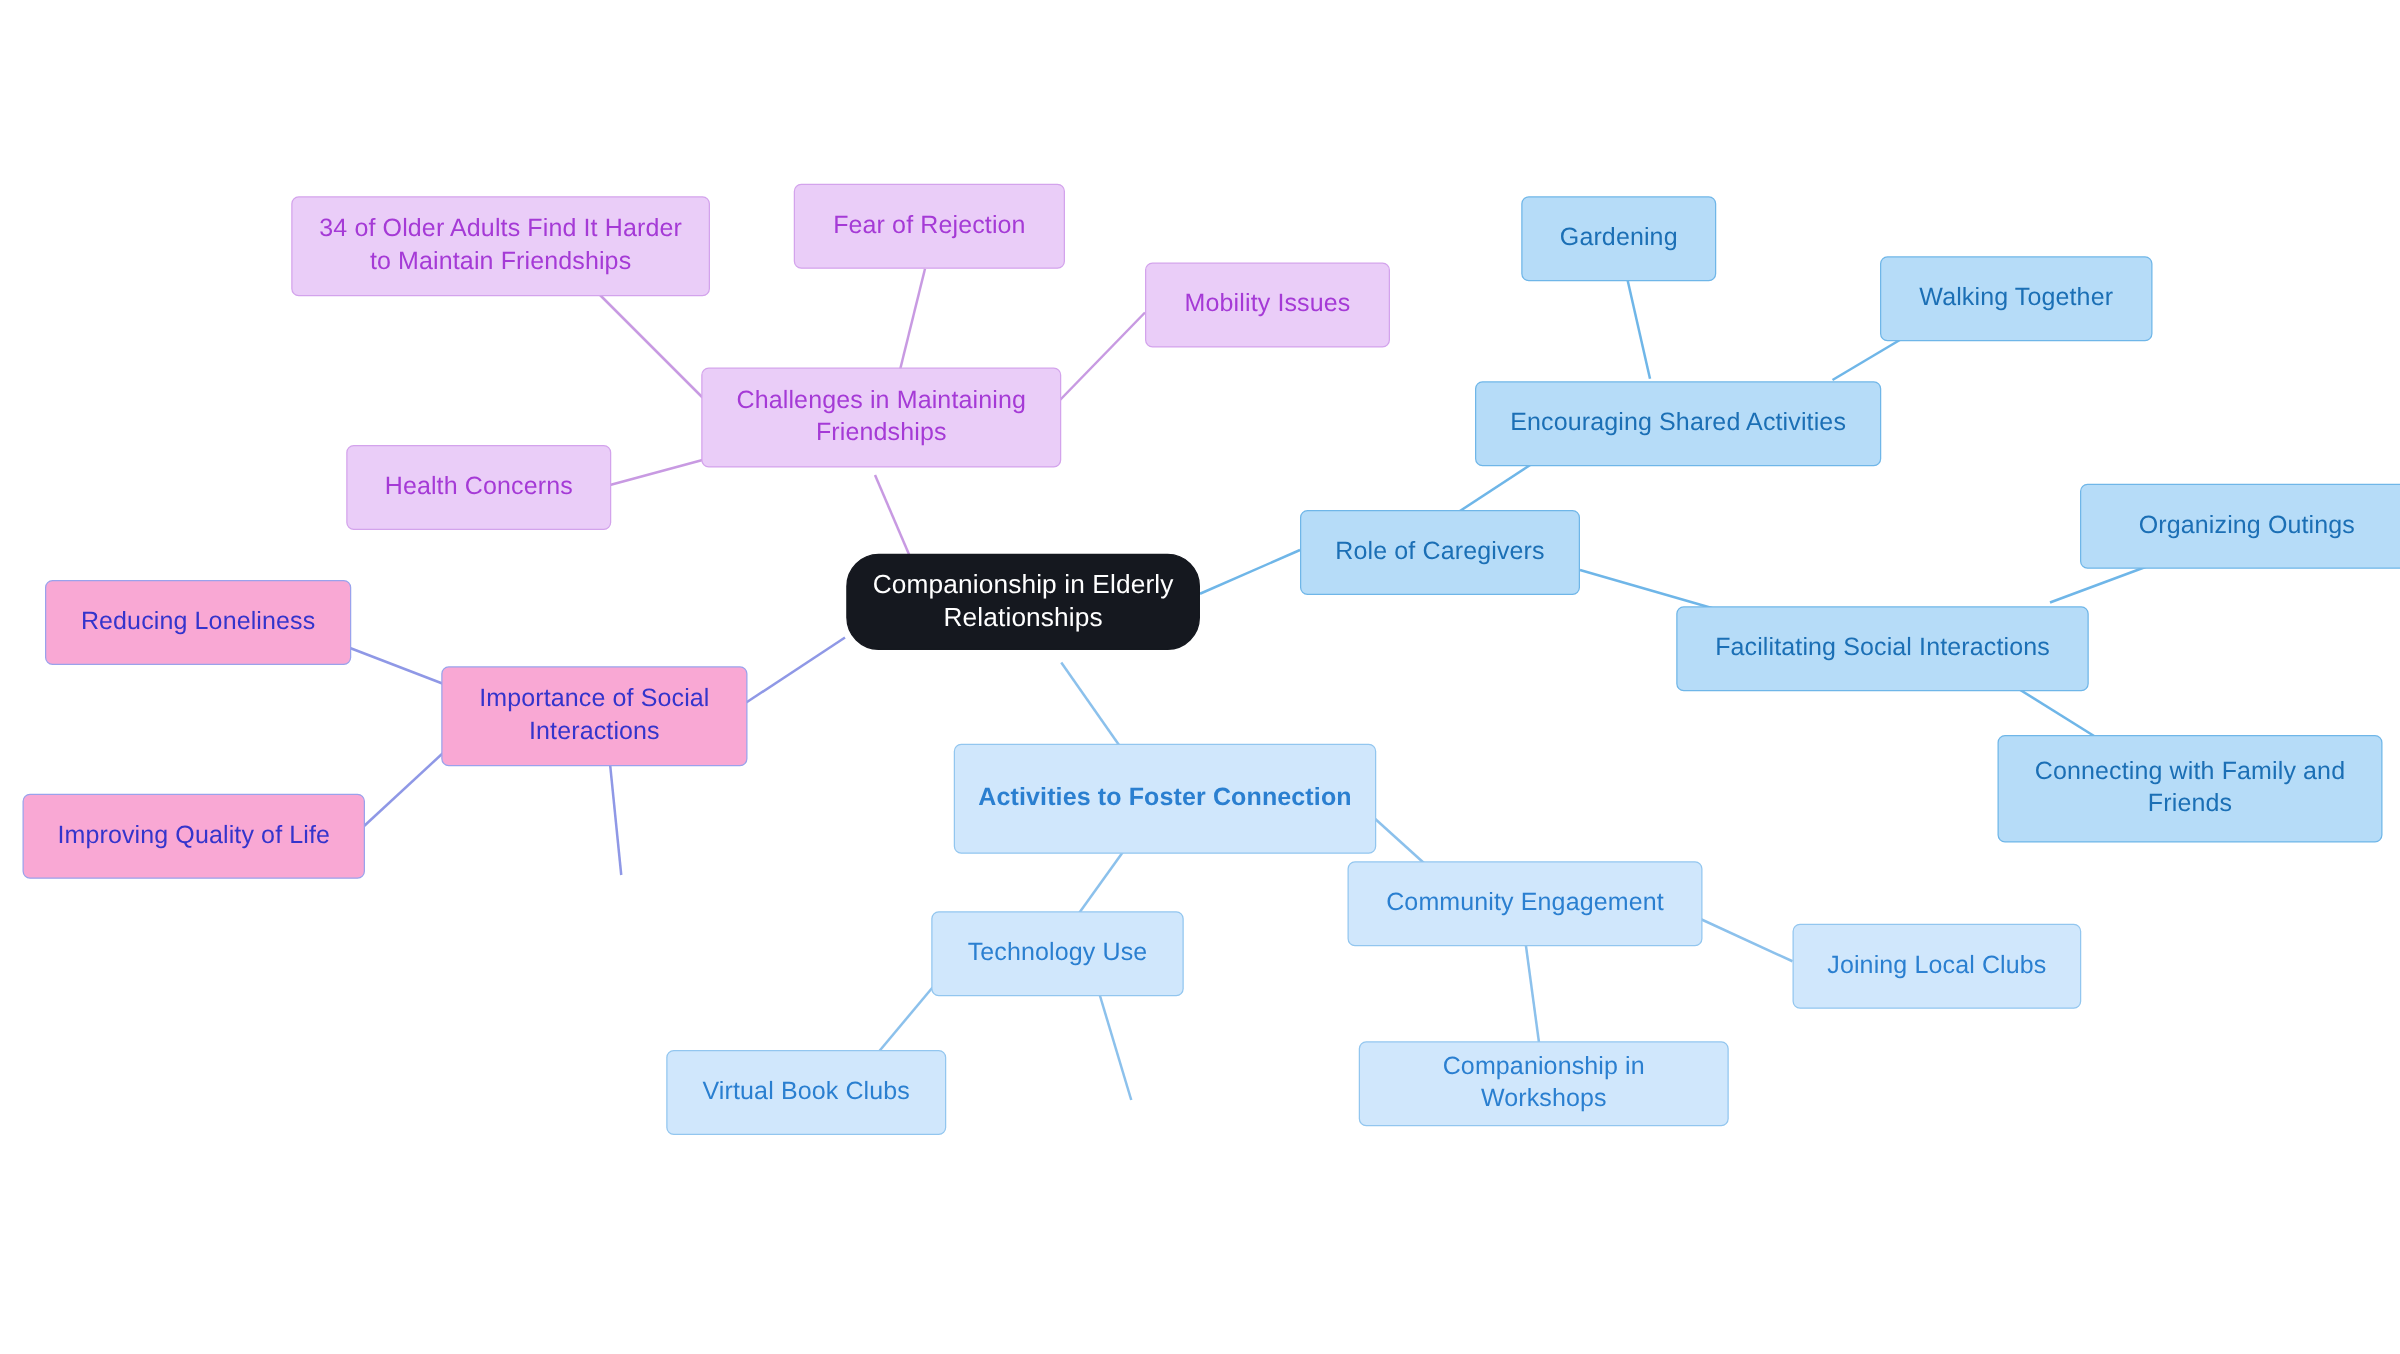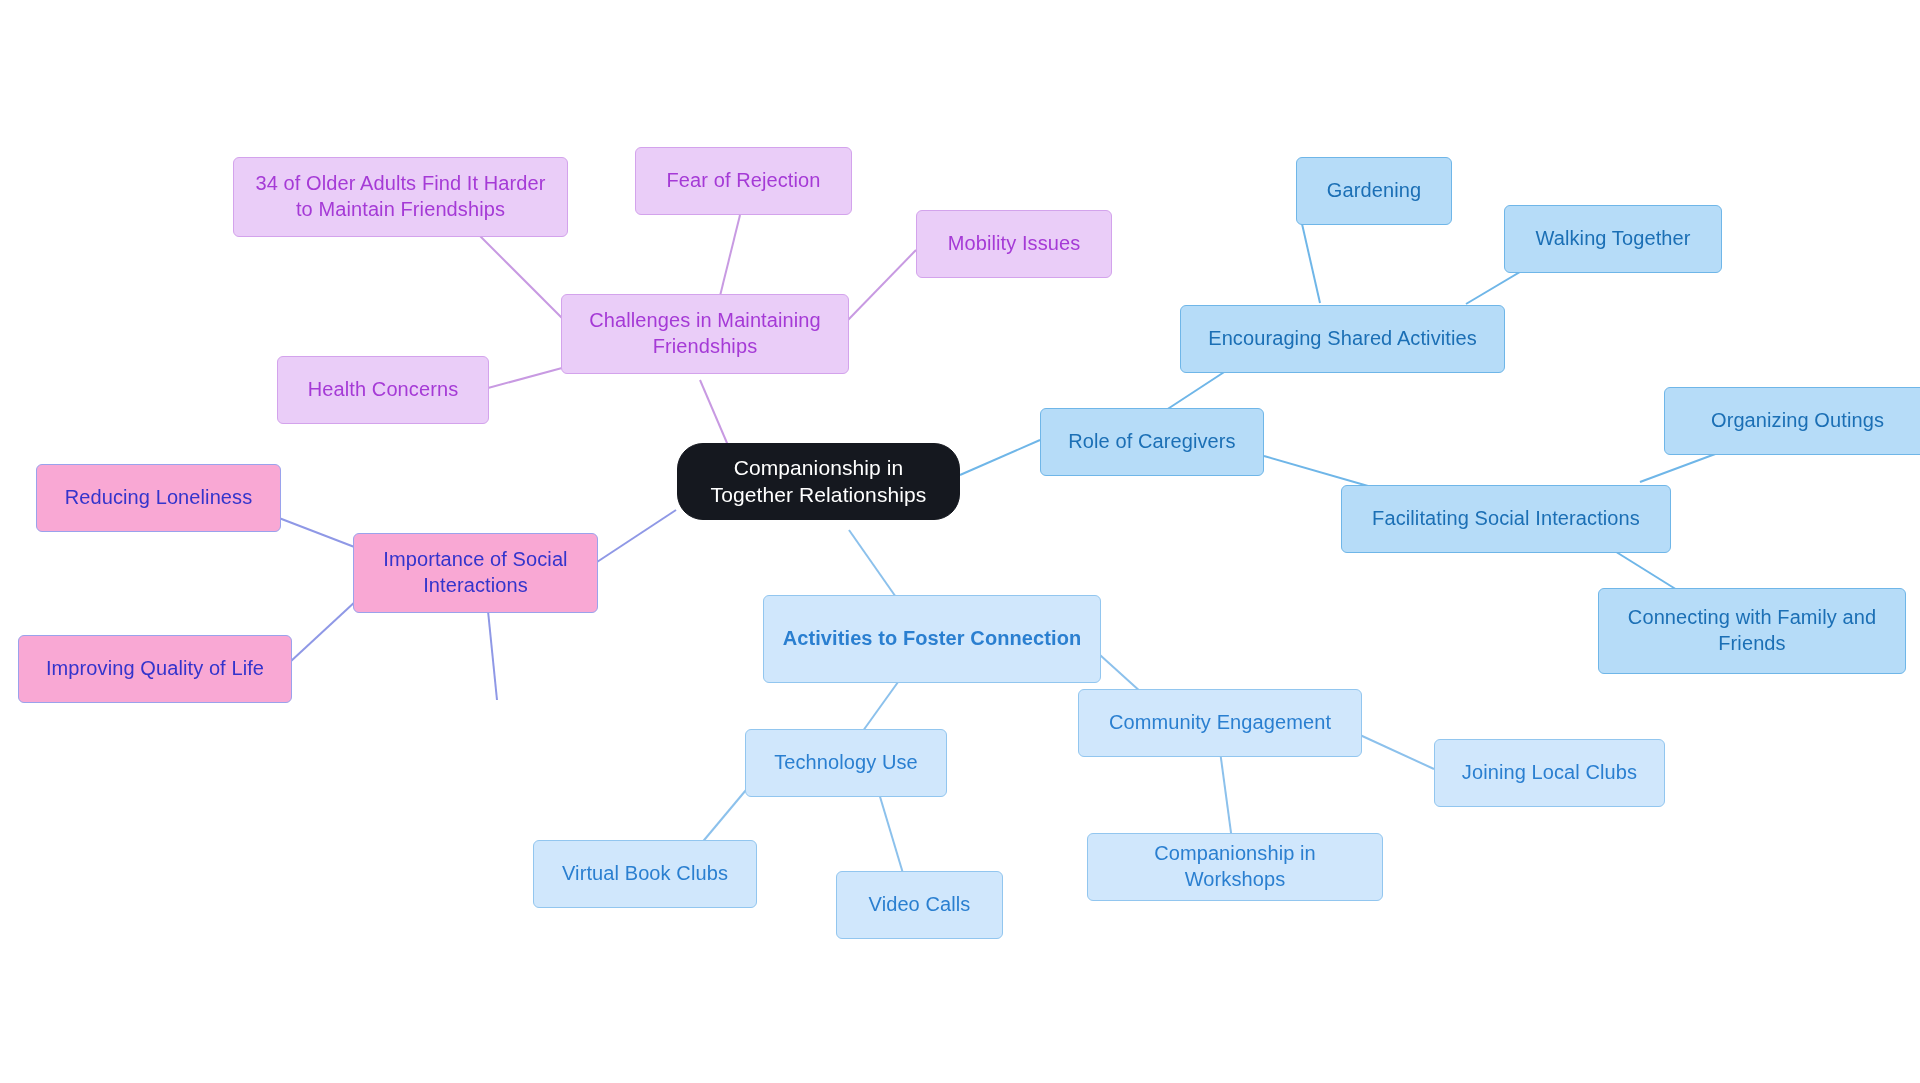--- a/index.html
+++ b/index.html
@@ -97,21 +97,21 @@
 
     <path d="M 960 475 L 1040 440" stroke="#6fb6e8" stroke-width="2" fill="none"></path>
     <path d="M 1160 414 L 1238 363" stroke="#6fb6e8" stroke-width="2" fill="none"></path>
     <path d="M 1320 303 L 1300 215" stroke="#6fb6e8" stroke-width="2" fill="none"></path>
     <path d="M 1466 304 L 1540 260" stroke="#6fb6e8" stroke-width="2" fill="none"></path>
     <path d="M 1264 456 L 1375 488" stroke="#6fb6e8" stroke-width="2" fill="none"></path>
     <path d="M 1640 482 L 1718 453" stroke="#6fb6e8" stroke-width="2" fill="none"></path>
     <path d="M 1605 545 L 1690 598" stroke="#6fb6e8" stroke-width="2" fill="none"></path>
   </svg>
 
-  <div class="node root" style="left:677px; top:443px; width:283px; height:77px;">Companionship in Together Relationships</div>
+  <div class="node root" style="left:677px; top:443px; width:283px; height:77px;">Companionship in Elderly Relationships</div>
 
   <div class="node purple" style="left:561px; top:294px; width:288px; height:80px;">Challenges in Maintaining Friendships</div>
 
   <div class="node purple" style="left:233px; top:157px; width:335px; height:80px;">34 of Older Adults Find It Harder to Maintain Friendships</div>
 
   <div class="node purple" style="left:635px; top:147px; width:217px; height:68px;">Fear of Rejection</div>
 
   <div class="node purple" style="left:916px; top:210px; width:196px; height:68px;">Mobility Issues</div>
 
   <div class="node purple" style="left:277px; top:356px; width:212px; height:68px;">Health Concerns</div>
@@ -122,33 +122,32 @@
 
   <div class="node indigo" style="left:18px; top:635px; width:274px; height:68px;">Improving Quality of Life</div>
 
 
   <div class="node sky" style="left:763px; top:595px; width:338px; height:88px;font-weight:bold;">Activities to Foster Connection</div>
 
   <div class="node sky" style="left:745px; top:729px; width:202px; height:68px;">Technology Use</div>
 
   <div class="node sky" style="left:533px; top:840px; width:224px; height:68px;">Virtual Book Clubs</div>
 
-  <div class="node sky" style="left:836px; top:871px; width:167px; height:68px;">Video Calls</div>
 
   <div class="node sky" style="left:1078px; top:689px; width:284px; height:68px;">Community Engagement</div>
 
   <div class="node sky" style="left:1434px; top:739px; width:231px; height:68px;">Joining Local Clubs</div>
 
   <div class="node sky" style="left:1087px; top:833px; width:296px; height:68px;">Companionship in Workshops</div>
 
   <div class="node sky-deep" style="left:1040px; top:408px; width:224px; height:68px;">Role of Caregivers</div>
 
   <div class="node sky-deep" style="left:1180px; top:305px; width:325px; height:68px;">Encouraging Shared Activities</div>
 
-  <div class="node sky-deep" style="left:1296px; top:157px; width:156px; height:68px;">Gardening</div>
+  <div class="node sky-deep" style="left:1217px; top:157px; width:156px; height:68px;">Gardening</div>
 
   <div class="node sky-deep" style="left:1504px; top:205px; width:218px; height:68px;">Walking Together</div>
 
   <div class="node sky-deep" style="left:1341px; top:485px; width:330px; height:68px;">Facilitating Social Interactions</div>
 
   <div class="node sky-deep" style="left:1664px; top:387px; width:267px; height:68px;">Organizing Outings</div>
 
   <div class="node sky-deep" style="left:1598px; top:588px; width:308px; height:86px;">Connecting with Family and Friends</div>
 
 </div>

